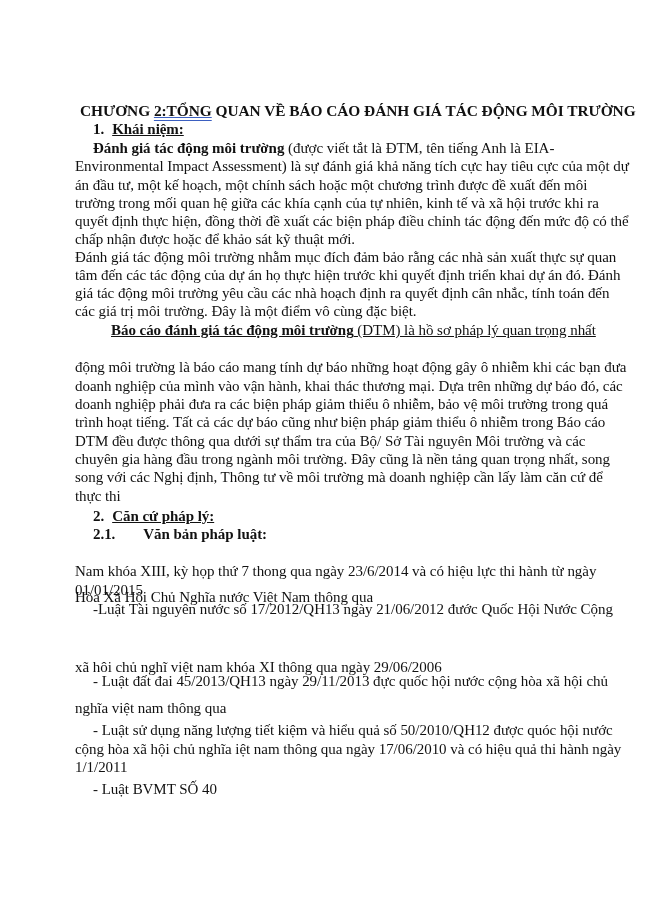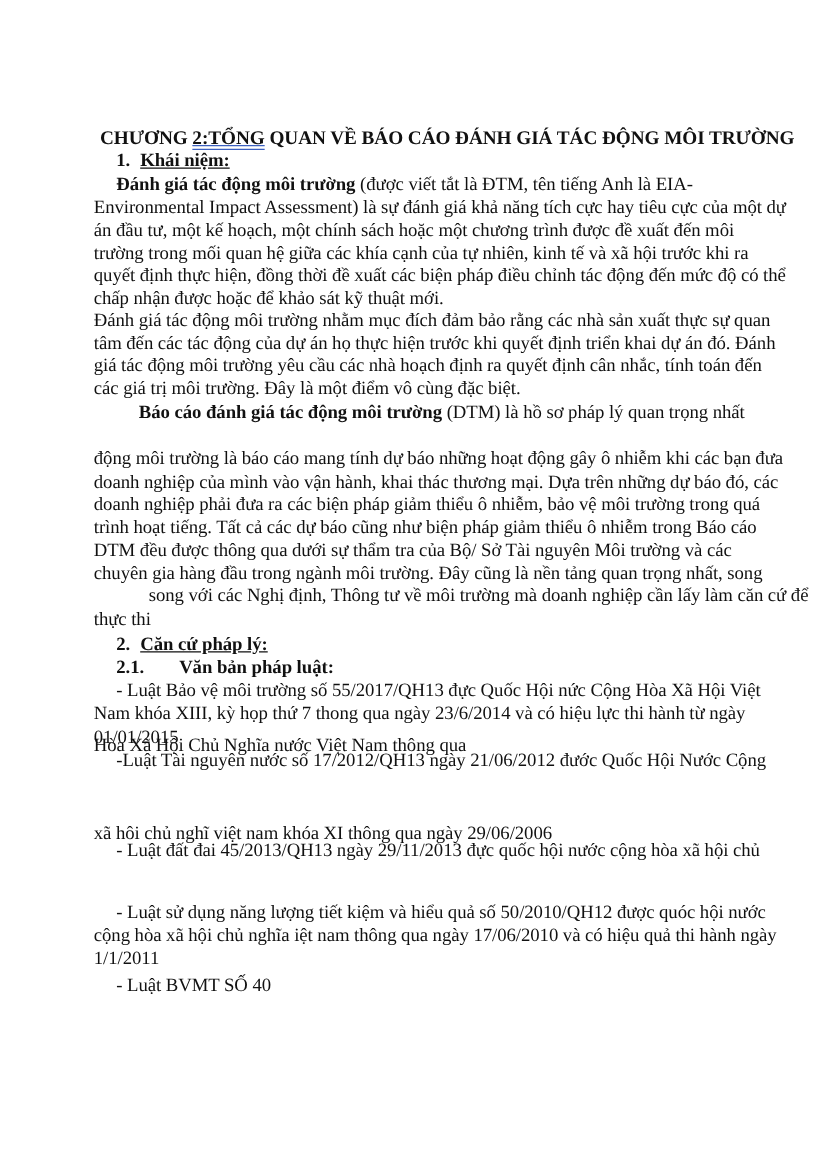--- a/index.html
+++ b/index.html
@@ -30,47 +30,47 @@
   <div class="ln" style="left:75px; top:176px;">án đầu tư, một kế hoạch, một chính sách hoặc một chương trình được đề xuất đến môi</div>
   <div class="ln" style="left:75px; top:194px;">trường trong mối quan hệ giữa các khía cạnh của tự nhiên, kinh tế và xã hội trước khi ra</div>
   <div class="ln" style="left:75px; top:212px;">quyết định thực hiện, đồng thời đề xuất các biện pháp điều chỉnh tác động đến mức độ có thể</div>
   <div class="ln" style="left:75px; top:230px;">chấp nhận được hoặc để khảo sát kỹ thuật mới.</div>
 
   <div class="ln" style="left:75px; top:248px;">Đánh giá tác động môi trường nhằm mục đích đảm bảo rằng các nhà sản xuất thực sự quan</div>
   <div class="ln" style="left:75px; top:266px;">tâm đến các tác động của dự án họ thực hiện trước khi quyết định triển khai dự án đó. Đánh</div>
   <div class="ln" style="left:75px; top:284px;">giá tác động môi trường yêu cầu các nhà hoạch định ra quyết định cân nhắc, tính toán đến</div>
   <div class="ln" style="left:75px; top:302px;">các giá trị môi trường. Đây là một điểm vô cùng đặc biệt.</div>
 
-  <div class="ln" style="left:111px; top:321px;"><span class="b">Báo cáo đánh giá tác động môi trường</span><span> (DTM) là hồ sơ pháp lý quan trọng nhất</span></div>
+  <div class="ln" style="left:111px; top:321px;text-decoration:underline;"><span class="b">Báo cáo đánh giá tác động môi trường</span><span> (DTM) là hồ sơ pháp lý quan trọng nhất</span></div>
   <div class="ln" style="left:75px; top:358px;">động môi trường là báo cáo mang tính dự báo những hoạt động gây ô nhiễm khi các bạn đưa</div>
   <div class="ln" style="left:75px; top:377px;">doanh nghiệp của mình vào vận hành, khai thác thương mại. Dựa trên những dự báo đó, các</div>
   <div class="ln" style="left:75px; top:395px;">doanh nghiệp phải đưa ra các biện pháp giảm thiểu ô nhiễm, bảo vệ môi trường trong quá</div>
   <div class="ln" style="left:75px; top:413px;">trình hoạt tiếng. Tất cả các dự báo cũng như biện pháp giảm thiểu ô nhiễm trong Báo cáo</div>
   <div class="ln" style="left:75px; top:432px;">DTM đều được thông qua dưới sự thẩm tra của Bộ/ Sở Tài nguyên Môi trường và các</div>
   <div class="ln" style="left:75px; top:450px;">chuyên gia hàng đầu trong ngành môi trường. Đây cũng là nền tảng quan trọng nhất, song</div>
-  <div class="ln" style="left:75px; top:468px;margin-left:44px;">song với các Nghị định, Thông tư về môi trường mà doanh nghiệp cần lấy làm căn cứ để</div>
+  <div class="ln" style="left:75px; top:468px;">song với các Nghị định, Thông tư về môi trường mà doanh nghiệp cần lấy làm căn cứ để</div>
   <div class="ln" style="left:75px; top:487px;">thực thi</div>
 
   <div class="ln b" style="left:93px; top:507px;">
     <span>2.</span><span style="display:inline-block;width:8px"></span><span class="u">Căn cứ pháp lý:</span>
   </div>
   <div class="ln b" style="left:93px; top:525px;">
     <span>2.1.</span><span style="display:inline-block;width:28px"></span><span>Văn bản pháp luật:</span>
   </div>
 
-  <div class="ln" style="left:93px; top:544px;">- Luật Bảo vệ môi trường số 55/2017/QH13 đực Quốc Hội nức Cộng Hòa Xã Hội Việt</div>
   <div class="ln" style="left:75px; top:562px;">Nam khóa XIII, kỳ họp thứ 7 thong qua ngày 23/6/2014 và có hiệu lực thi hành từ ngày</div>
   <div class="ln" style="left:75px; top:581px;">01/01/2015</div>
 
   <div class="ln" style="left:93px; top:600px;">-Luật Tài nguyên nước số 17/2012/QH13 ngày 21/06/2012 đước Quốc Hội Nước Cộng</div>
   <div class="ln" style="left:75px; top:588px;">Hòa Xã Hội Chủ Nghĩa nước Việt Nam thông qua</div>
 
   <div class="ln" style="left:75px; top:658px;">xã hôi chủ nghĩ việt nam khóa XI thông qua ngày 29/06/2006</div>
 
   <div class="ln" style="left:93px; top:672px;">- Luật đất đai 45/2013/QH13 ngày 29/11/2013 đực quốc hội nước cộng hòa xã hội chủ</div>
+  <div class="ln" style="left:75px; top:699px;">nghĩa việt nam thông qua</div>
 
   <div class="ln" style="left:93px; top:721px;">- Luật sử dụng năng lượng tiết kiệm và hiểu quả số 50/2010/QH12 được quóc hội nước</div>
   <div class="ln" style="left:75px; top:740px;">cộng hòa xã hội chủ nghĩa iệt nam thông qua ngày 17/06/2010 và có hiệu quả thi hành ngày</div>
   <div class="ln" style="left:75px; top:758px;">1/1/2011</div>
 
   <div class="ln" style="left:93px; top:780px;">- Luật BVMT SỐ 40</div>
 
 </div>
 
 </body></html>

